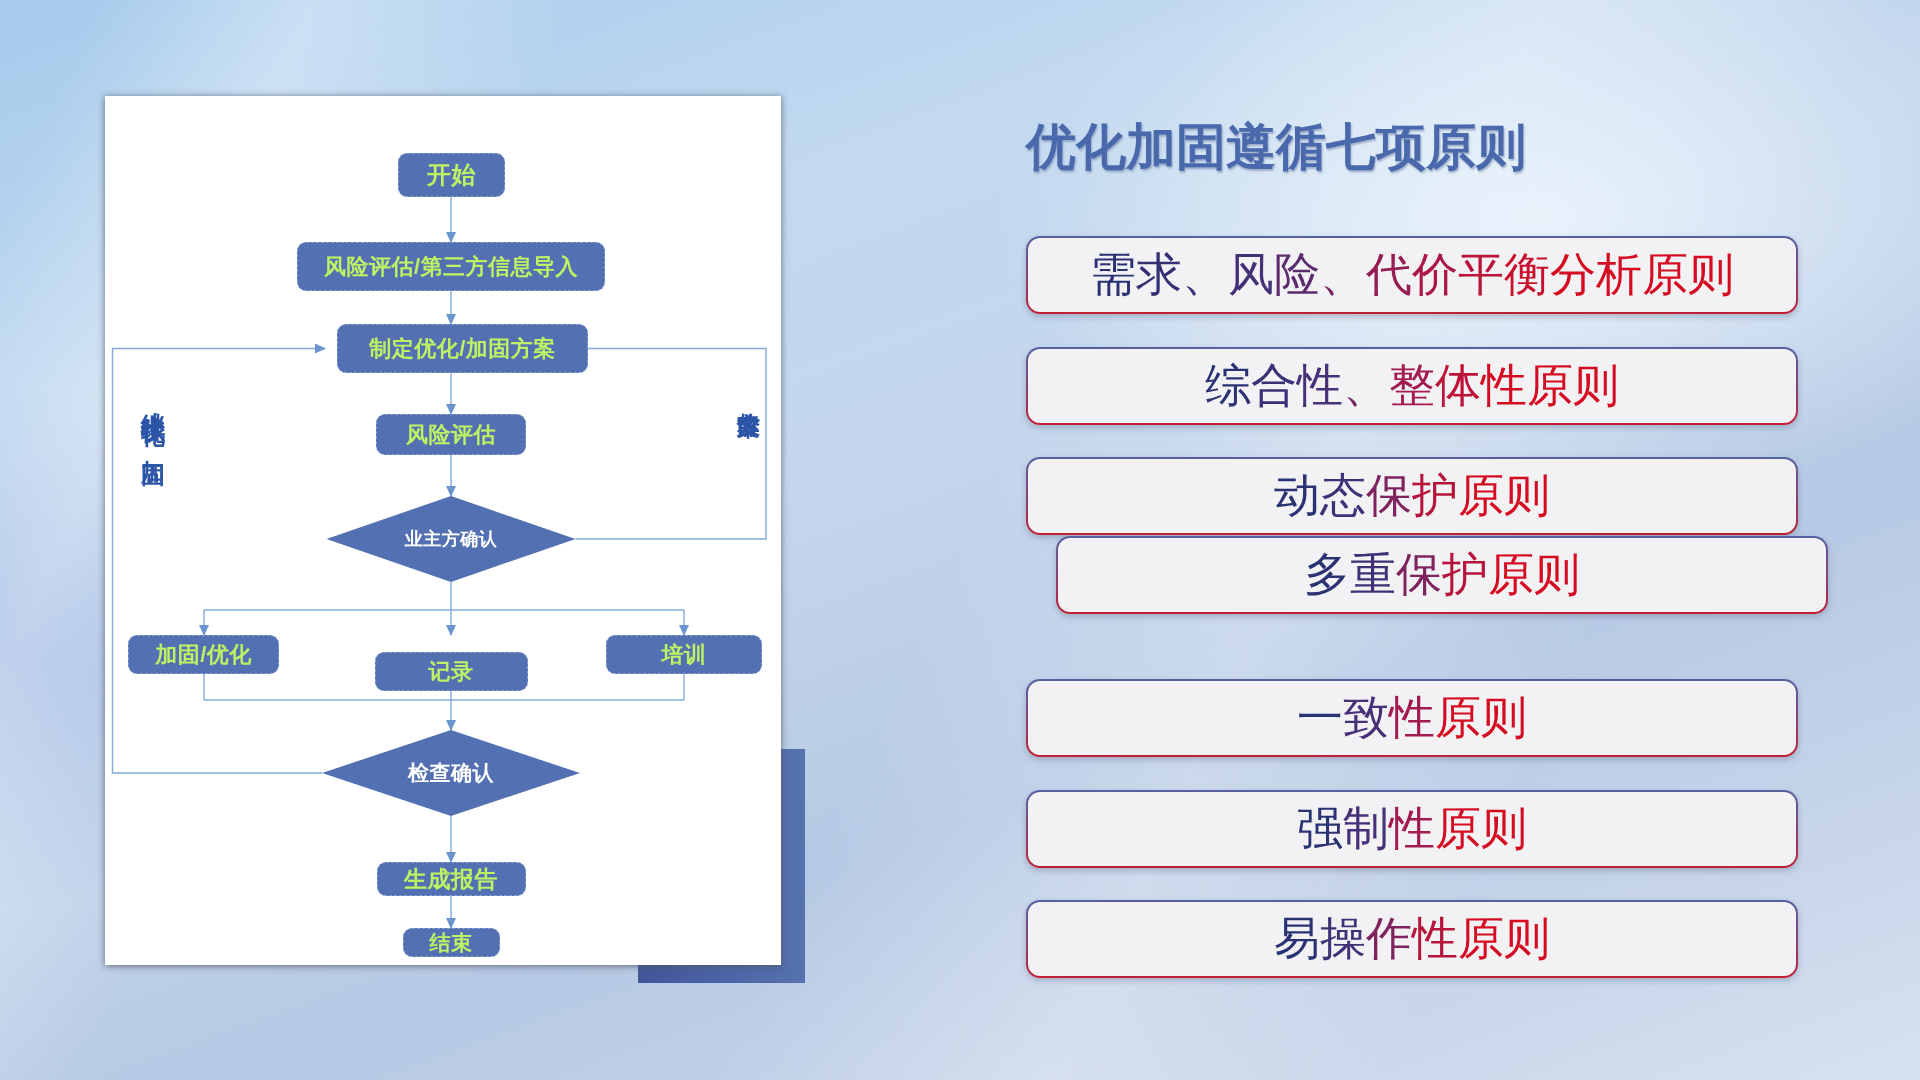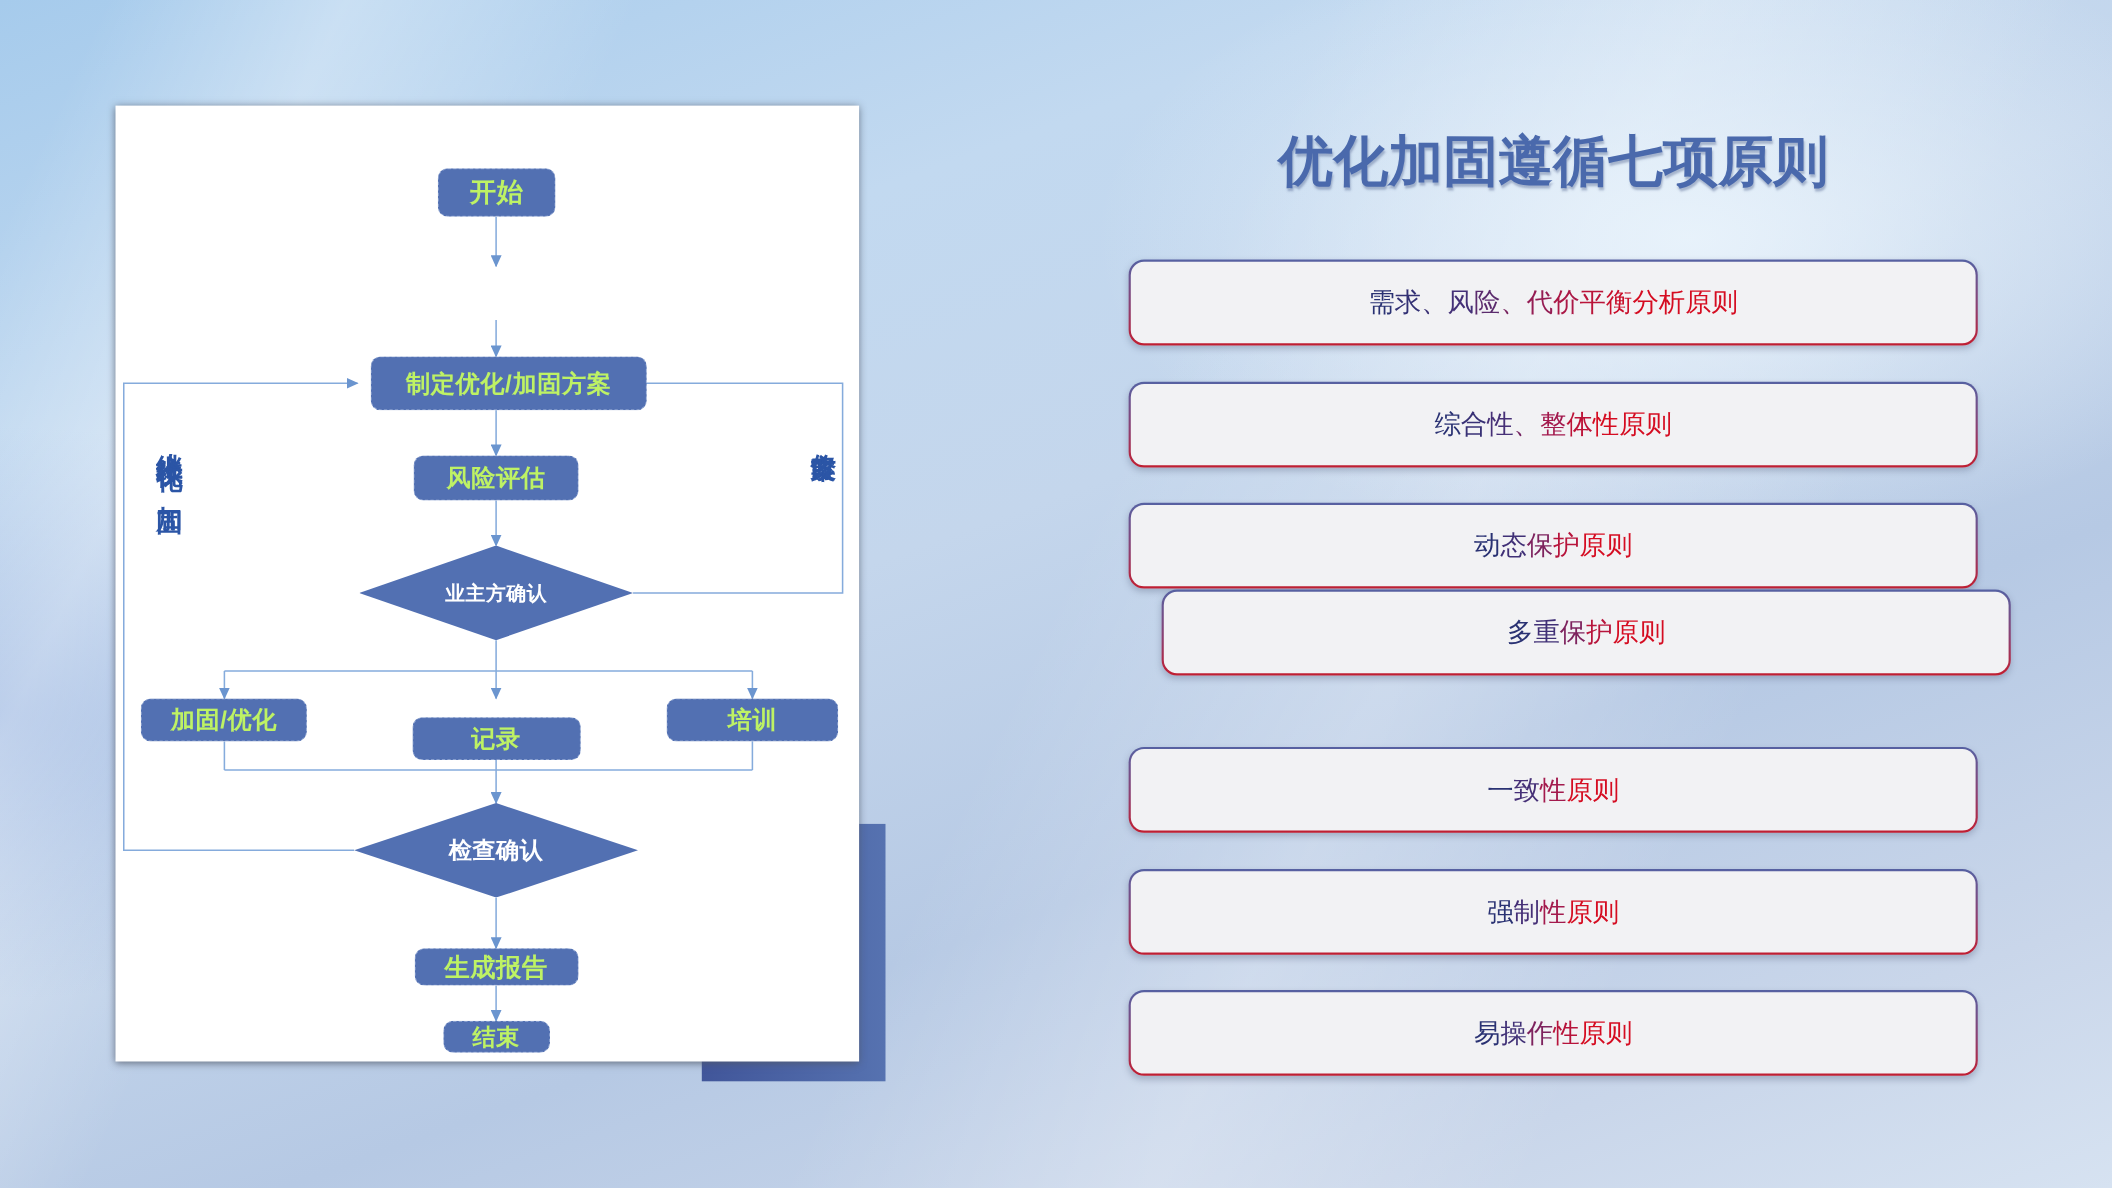--- a/index.html
+++ b/index.html
@@ -45,35 +45,35 @@
     color:#fff; font-weight:700;
     display:flex; align-items:center; justify-content:center;
     letter-spacing:0.5px;
   }
   .vlabel {
     position:absolute; writing-mode:vertical-rl; text-orientation:upright;
     color:var(--label-text); font-weight:700;
   }
   .panel-title {
     position:absolute; left:1026px; top:114px; width:772px;
-    text-align:center; font-size:50px; font-weight:700;
+    font-size:50px; font-weight:700;
     color:var(--title-color);
     text-shadow:1px 2px 2px rgba(50,70,120,0.35);
   }
   .principle {
     position:absolute; left:1026px; width:772px; height:78px;
     border-radius:14px;
     background:linear-gradient(180deg, #5661a2 0%, #8c4072 55%, #c11e31 100%);
     box-shadow:0 3px 6px rgba(90,100,130,0.35);
   }
   .principle-inner {
     position:absolute; left:2px; top:2px; right:2px; bottom:2px;
     border-radius:12px; background:var(--box-bg);
     display:flex; align-items:center; justify-content:center;
-    font-size:24px; font-weight:400;
+    font-size:46px; font-weight:400;
   }
 </style>
 </head>
 <body>
 
 <div class="accent-rect"></div>
 
 <div class="card">
   <svg width="676" height="869" viewBox="0 0 676 869">
     <defs>
@@ -93,20 +93,21 @@
     <path class="connector" d="M579,578 V604"></path>
     <path class="connector" d="M99,604 H579"></path>
     <path class="connector" d="M346,578 V634" marker-end="url(#arr)"></path>
     <path class="connector" d="M346,720 V766" marker-end="url(#arr)"></path>
     <path class="connector" d="M346,800 V832" marker-end="url(#arr)"></path>
     <path class="connector" d="M470.5,443 H661 V252.5 H471" marker-end="url(#arr)"></path>
     <path class="connector" d="M217,677 H7.5 V252.5 H220" marker-end="url(#arr)"></path>
   </svg>
 
   <div class="node" style="left:293px; top:57px; width:107px; height:44px; font-size:24px;">开始</div>
+  <div class="node" style="left:192px; top:146px; width:308px; height:49px; font-size:22px;">风险评估/第三方信息导入</div>
   <div class="node" style="left:220px; top:228px; width:251px; height:49px; font-size:22px;margin-left:12px;">制定优化/加固方案</div>
   <div class="node" style="left:271px; top:318px; width:150px; height:41px; font-size:22px;">风险评估</div>
   <div class="diamond" style="left:221.5px; top:400px; width:249px; height:86px; font-size:18px;">业主方确认</div>
   <div class="node" style="left:23px; top:539px; width:151px; height:39px; font-size:22px;">加固/优化</div>
   <div class="node" style="left:269.5px; top:556px; width:153px; height:39px; font-size:22px;">记录</div>
   <div class="node" style="left:501px; top:539px; width:156px; height:39px; font-size:22px;">培训</div>
   <div class="diamond" style="left:217px; top:634px; width:258px; height:86px; font-size:21px;">检查确认</div>
   <div class="node" style="left:271.5px; top:766px; width:149px; height:34px; font-size:23px;">生成报告</div>
   <div class="node" style="left:297.5px; top:832px; width:97px; height:29px; font-size:21px;">结束</div>
 

